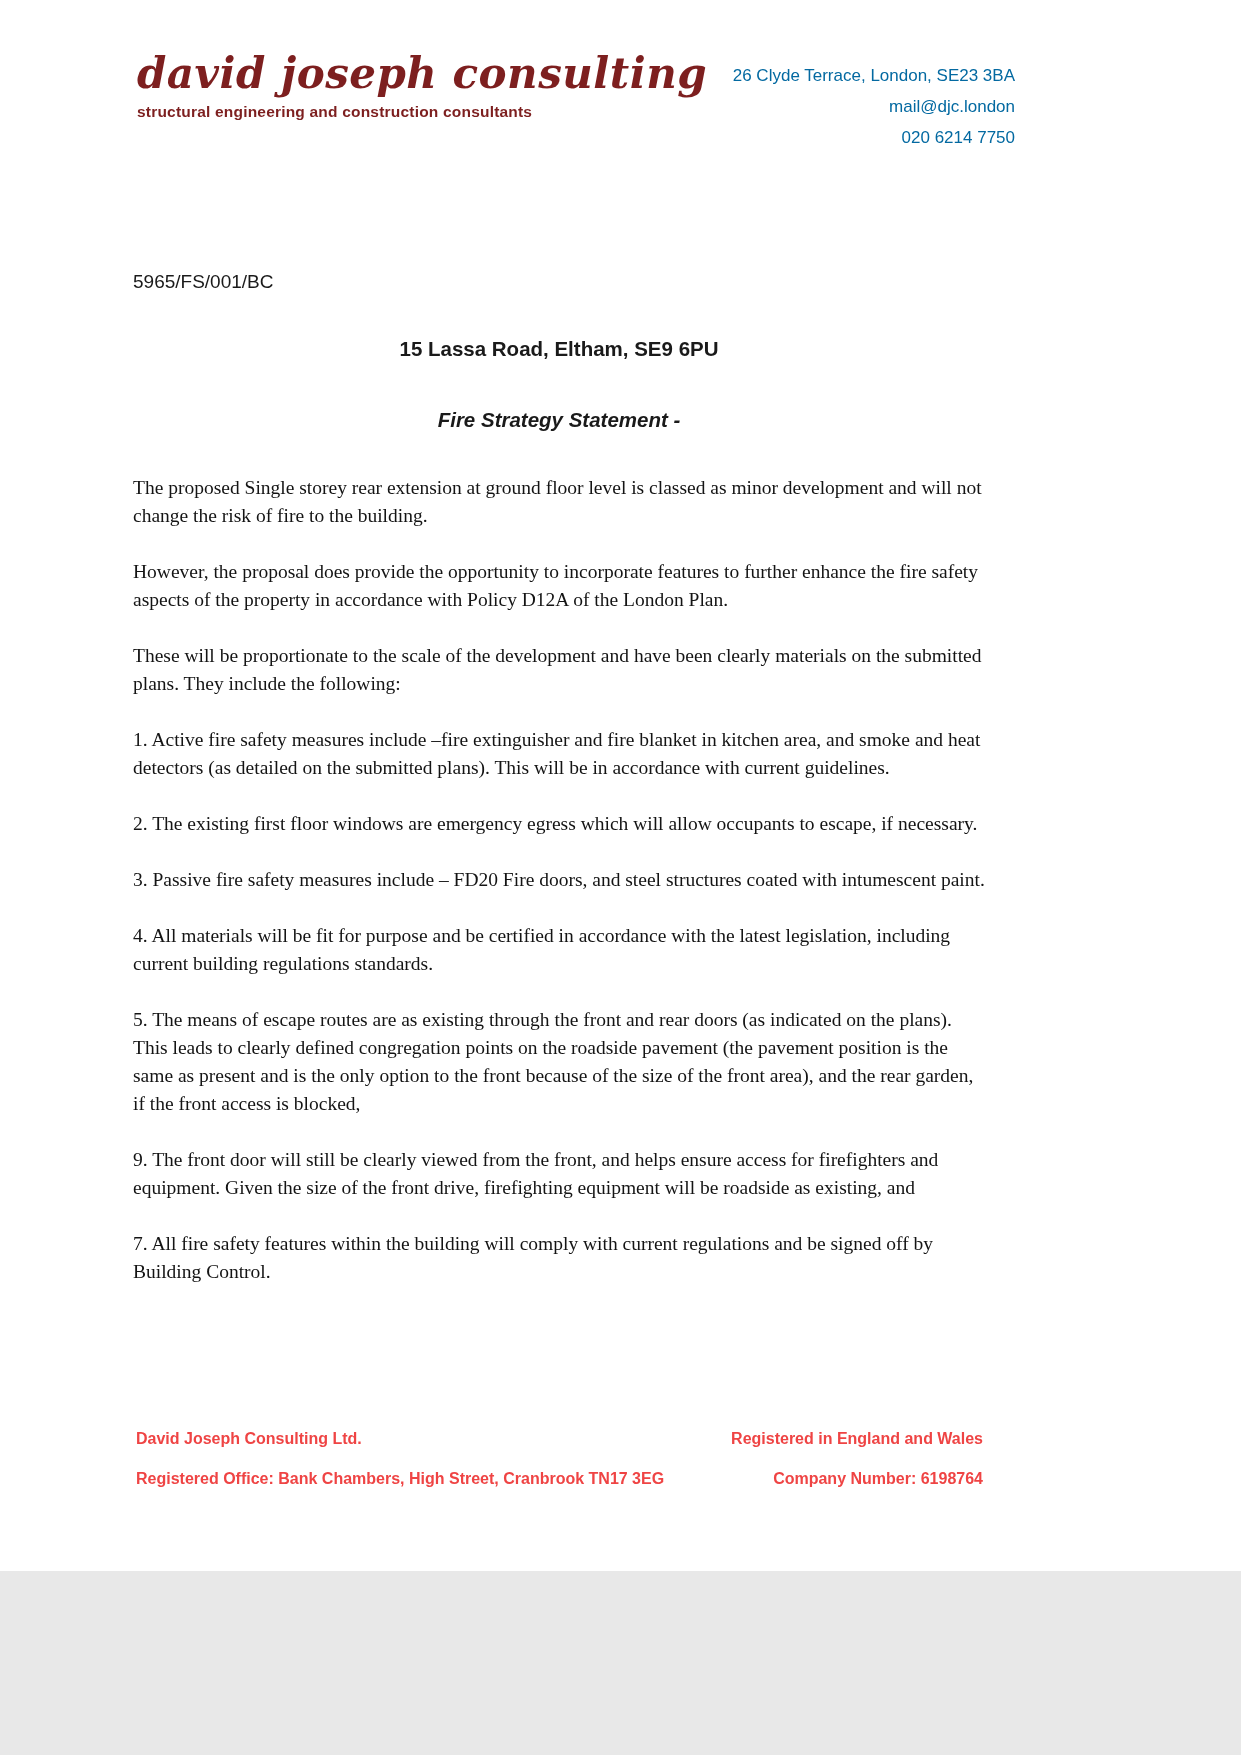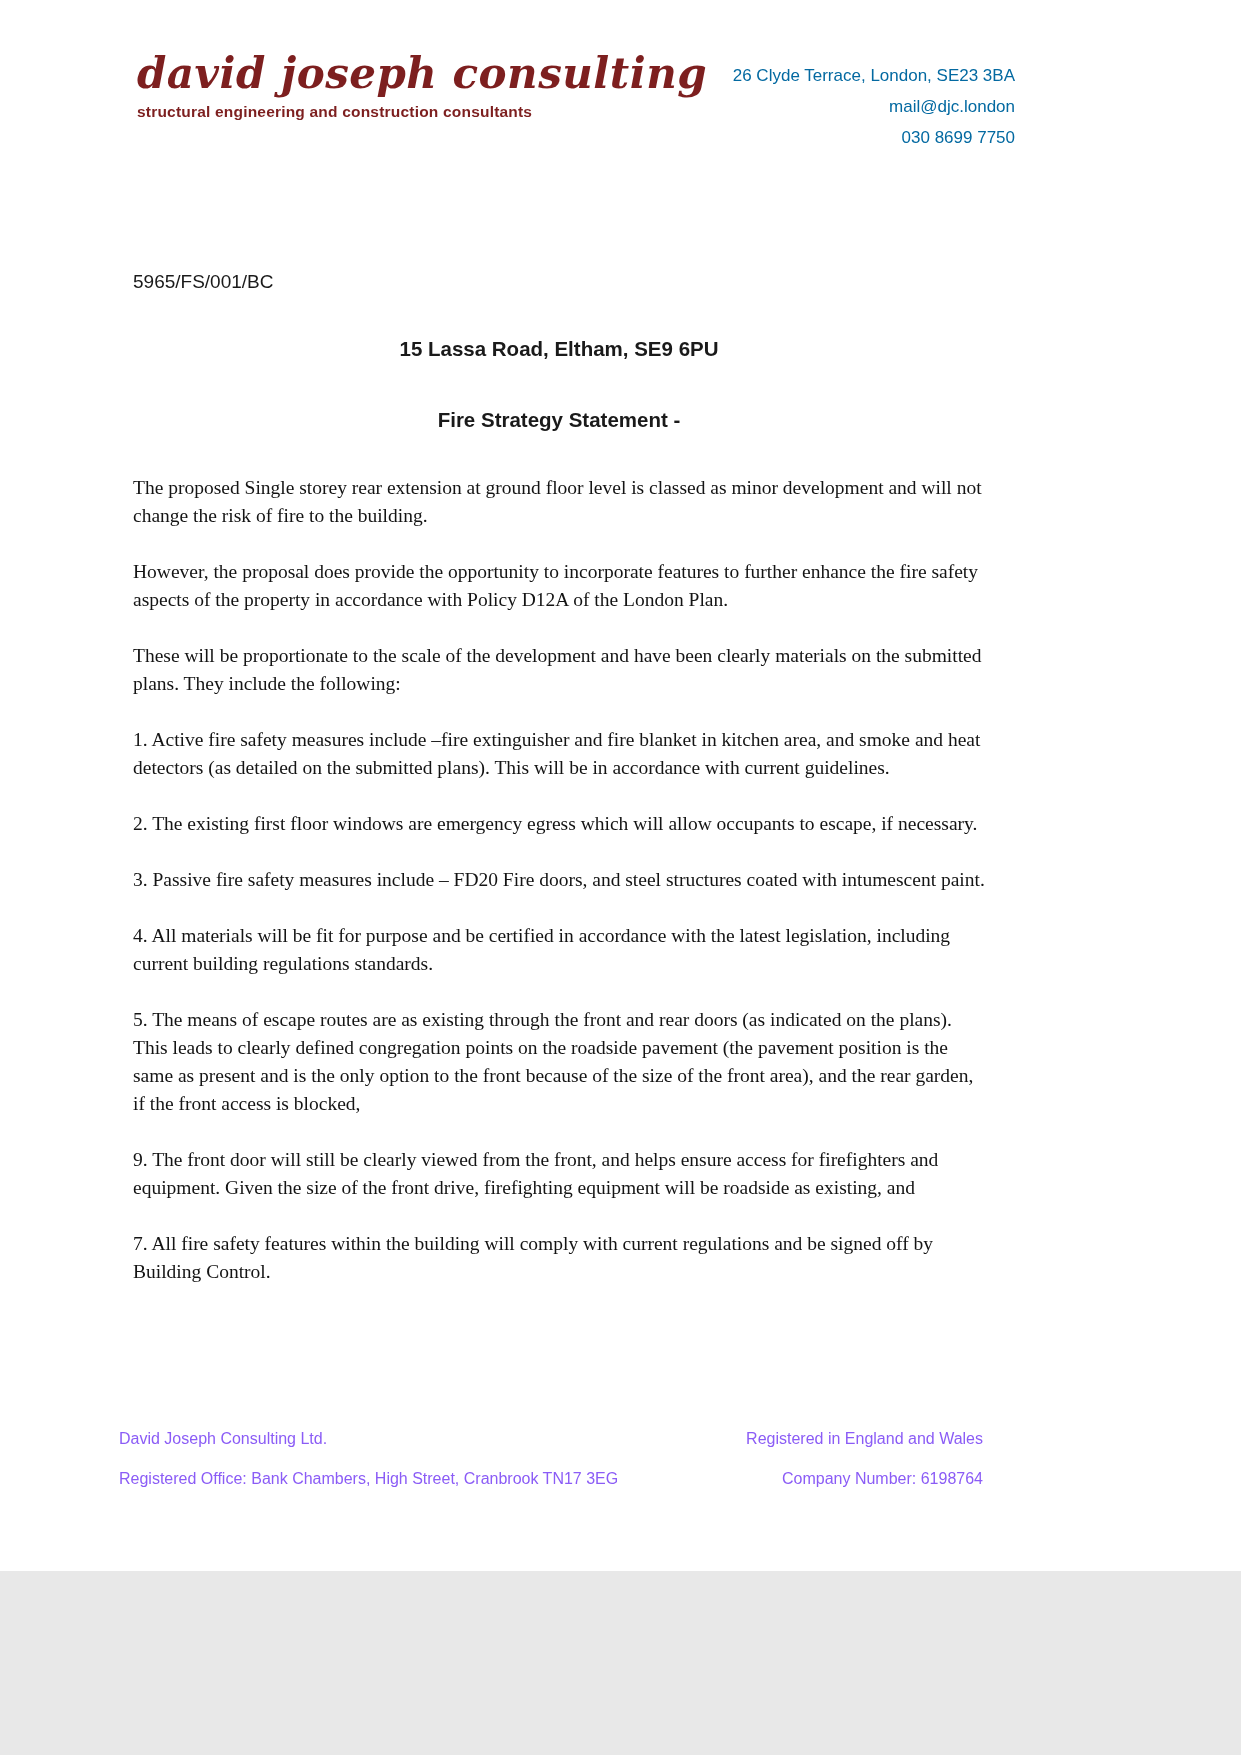--- a/index.html
+++ b/index.html
@@ -64,37 +64,39 @@
     margin-top: 44px;
     text-align: center;
     font-weight: 700;
     font-size: 20.5px;
   }
   .doc-subtitle {
     margin-top: 47px;
     text-align: center;
     font-weight: 700;
     font-size: 20.5px;
+    font-style: italic;
   }
   .doc-body { margin-top: 42px; font-family: Liberation Serif, serif; }
   .doc-body p {
     font-size: 19.5px;
     line-height: 28px;
     margin-bottom: 28px;
     color: #141414;
   }
 
   
   .footer {
     position: absolute;
     top: 1430px;
-    left: 119px;
+    left: 136px;
     right: 258px;
     font-size: 16px;
-    color: #8b5cf6;
+    color: #ef4444;
+    font-weight: bold;
   }
   .footer-row {
     display: flex;
     justify-content: space-between;
     margin-bottom: 22px;
   }
   .footer-row .left { text-align: left; }
   .footer-row .right { text-align: right; }
 </style>
 </head>
@@ -103,21 +105,21 @@
 <div class="page">
 
   <div class="header">
     <div class="logo-block">
       <div class="logo-title">david joseph consulting</div>
       <div class="logo-tagline">structural engineering and construction consultants</div>
     </div>
     <div class="contact-block">
       <div>26 Clyde Terrace, London, SE23 3BA</div>
       <div>mail@djc.london</div>
-      <div>030 8699 7750</div>
+      <div>020 6214 7750</div>
     </div>
   </div>
 
   <div class="doc">
     <div class="doc-reference">5965/FS/001/BC</div>
 
     <div class="doc-title">15 Lassa Road, Eltham, SE9 6PU</div>
 
     <div class="doc-subtitle">Fire Strategy Statement -</div>
 

